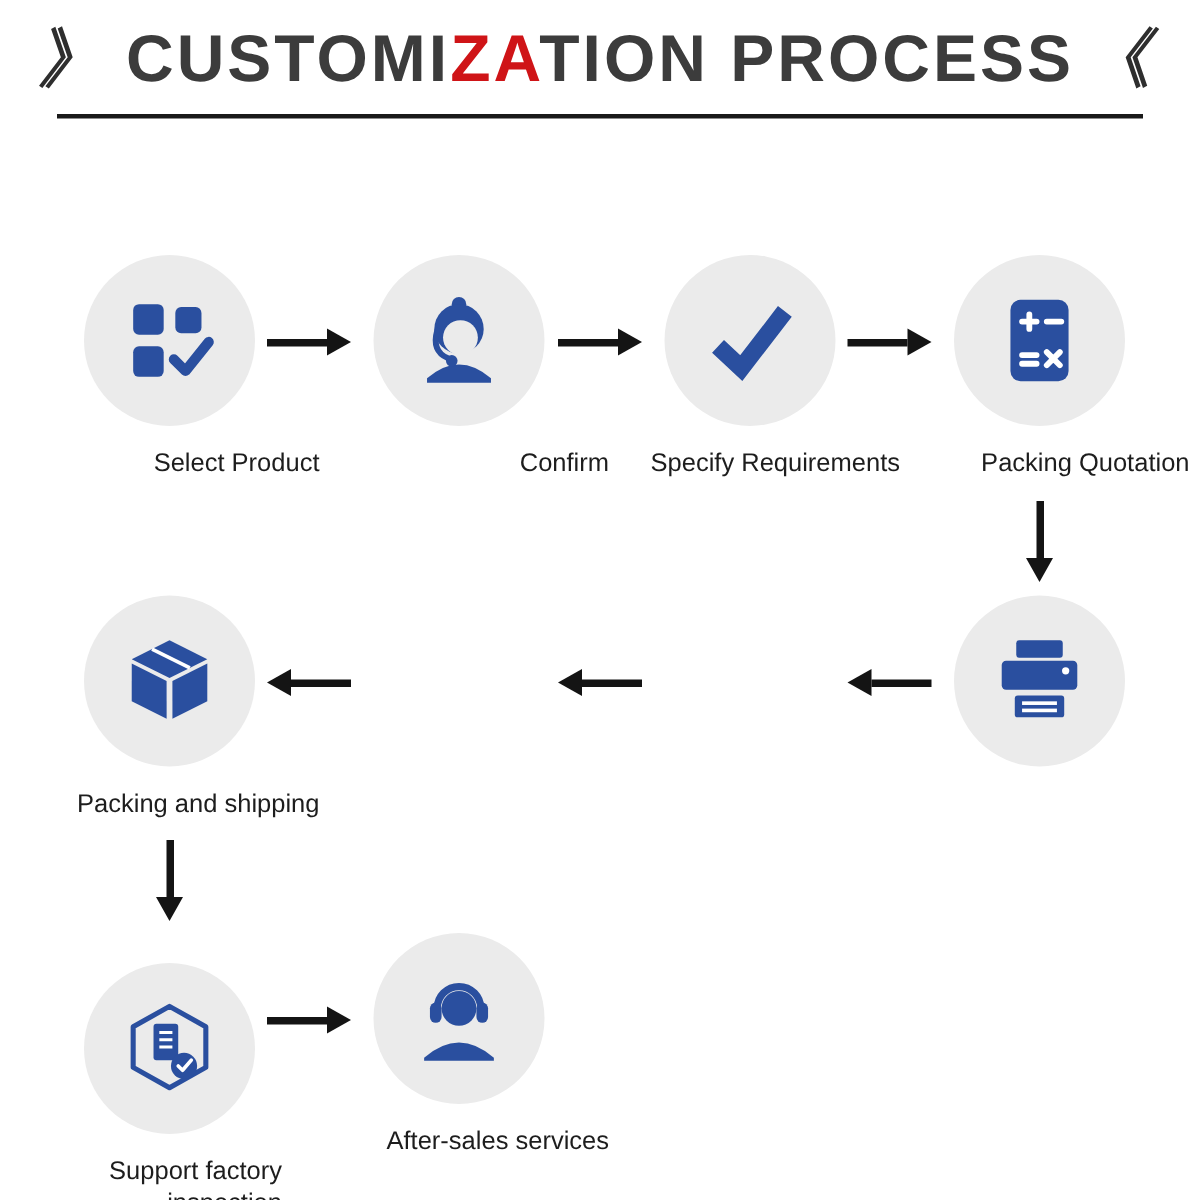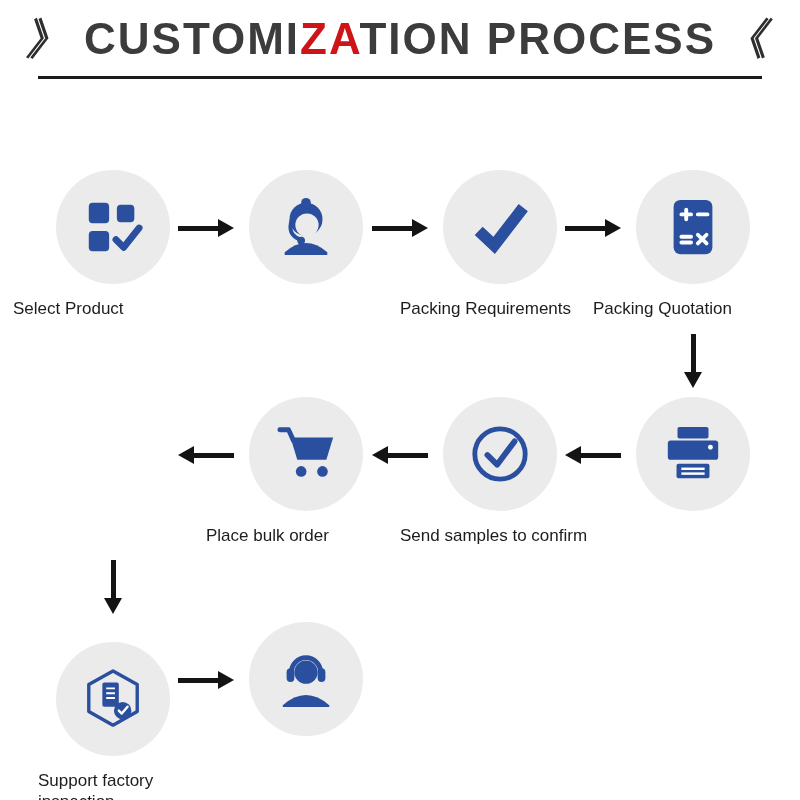--- a/index.html
+++ b/index.html
@@ -18,21 +18,21 @@
   .title{position:absolute;top:10px;left:0;width:100%;text-align:center;
          font-size:44px;font-weight:700;letter-spacing:2px;color:var(--title);white-space:nowrap;}
   .title .seg.red{color:var(--red);}
   .title .decor{display:inline-block;transform:skewX(-12deg);font-weight:700;
                 font-size:44px;color:#2e2e2e;}
   .title .decor.left{margin-right:10px;}
   .title .decor.right{margin-left:10px;}
   .rule{position:absolute;top:76px;left:38px;right:38px;height:3px;background:#1a1a1a;}
 
   
-  .step{position:absolute;width:200px;text-align:left;}
+  .step{position:absolute;width:200px;text-align:right;}
   .circle{width:114px;height:114px;border-radius:50%;background:var(--circle);
           margin:0 auto;display:flex;align-items:center;justify-content:center;}
   .lbl{margin-top:14px;font-size:17px;color:var(--label);line-height:1.25;}
   .lbl.narrow{max-width:150px;margin-left:auto;margin-right:auto;}
 
   .ic{width:62px;height:62px;display:block;}
   .ic .f{fill:var(--blue);}
   .ic .s{fill:none;stroke:var(--blue);}
   .ic .wl{fill:none;stroke:#fff;}
   .ic .wf{fill:#fff;}
@@ -83,34 +83,35 @@
     <div class="circle">
       <svg class="ic" viewBox="0 0 64 64">
         <circle class="f" cx="32" cy="7" r="5"></circle>
         <circle class="f" cx="32" cy="24" r="17"></circle>
         <circle class="cut" cx="33" cy="30" r="12"></circle>
         <path class="f" d="M10 58 Q32 39 54 58 L54 61 H10 Z"></path>
         <path class="s" d="M17 25 q-4 14 7 19" stroke-width="4" stroke-linecap="round"></path>
         <circle class="f" cx="27" cy="46" r="4"></circle>
       </svg>
     </div>
+    <div class="lbl">Confirm</div>
   </div>
 
   <div class="arrow arrow-right" style="left:372px;top:219px">
     <div class="shaft"></div>
       <div class="head"></div>
   </div>
 
   <div class="step" style="left:400px;top:170px">
     <div class="circle">
       <svg class="ic" viewBox="0 0 64 64">
         <path class="s" d="M10 36 L26 51 L56 12" stroke-width="12"></path>
       </svg>
     </div>
-    <div class="lbl">Packing Requirements</div>
+    <div class="lbl">Specify Requirements</div>
   </div>
 
   <div class="arrow arrow-right" style="left:565px;top:219px">
     <div class="shaft"></div>
       <div class="head"></div>
   </div>
 
   <div class="step" style="left:593px;top:170px">
     <div class="circle">
       <svg class="ic" viewBox="0 0 64 64">
@@ -119,52 +120,43 @@
       </svg>
     </div>
     <div class="lbl">Packing Quotation</div>
   </div>
 
   <div class="arrow arrow-down" style="left:684px;top:334px">
     <div class="shaft"></div>
       <div class="head"></div>
   </div>
 
+  <div class="step" style="left:13px;top:397px">
+    <div class="circle">
+      <svg class="ic" viewBox="0 0 64 64">
+        <polygon class="f" points="32,4 58,17 32,30 6,17"></polygon>
+        <polygon class="f" points="6,20 30,32 30,58 6,46"></polygon>
+        <polygon class="f" points="34,32 58,20 58,46 34,58"></polygon>
+        <path class="wl" d="M20 10 L46 23" stroke-width="2.5"></path>
+      </svg>
+    </div>
+    <div class="lbl">Packing and shipping</div>
+  </div>
 
   <div class="arrow arrow-left" style="left:178px;top:446px">
     <div class="head"></div>
       <div class="shaft"></div>
   </div>
 
-  <div class="step" style="left:206px;top:397px">
-    <div class="circle">
-      <svg class="ic" viewBox="0 0 64 64">
-        <path class="s" d="M5 7 h9 l5 11" stroke-width="5" stroke-linecap="round" stroke-linejoin="round"></path>
-        <polygon class="f" points="16,15 60,15 53,38 23,38"></polygon>
-        <circle class="f" cx="27" cy="50" r="5.5"></circle>
-        <circle class="f" cx="49" cy="50" r="5.5"></circle>
-      </svg>
-    </div>
-    <div class="lbl">Place bulk order</div>
-  </div>
 
   <div class="arrow arrow-left" style="left:372px;top:446px">
     <div class="head"></div>
       <div class="shaft"></div>
   </div>
 
-  <div class="step" style="left:400px;top:397px">
-    <div class="circle">
-      <svg class="ic" viewBox="0 0 64 64">
-        <circle class="s" cx="32" cy="32" r="26" stroke-width="5"></circle>
-        <path class="s" d="M19 33 L29 43 L47 19" stroke-width="6" stroke-linecap="round" stroke-linejoin="round"></path>
-      </svg>
-    </div>
-    <div class="lbl">Send samples to confirm</div>
-  </div>
 
   <div class="arrow arrow-left" style="left:565px;top:446px">
     <div class="head"></div>
       <div class="shaft"></div>
   </div>
 
   <div class="step" style="left:593px;top:397px">
     <div class="circle">
       <svg class="ic" viewBox="0 0 64 64">
         <rect class="f" x="16" y="4" width="32" height="12" rx="2"></rect>
@@ -203,15 +195,16 @@
   <div class="step" style="left:206px;top:622px">
     <div class="circle">
       <svg class="ic" viewBox="0 0 64 64">
         <circle class="f" cx="32" cy="25" r="12"></circle>
         <path class="f" d="M8 59 Q32 38 56 59 L56 61 H8 Z"></path>
         <path class="s" d="M17 25 a15 15 0 0 1 30 0" stroke-width="5" stroke-linecap="round"></path>
         <rect class="f" x="12" y="21" width="8" height="14" rx="4"></rect>
         <rect class="f" x="44" y="21" width="8" height="14" rx="4"></rect>
       </svg>
     </div>
+    <div class="lbl">After-sales services</div>
   </div>
 
 </div>
 
 </body></html>

